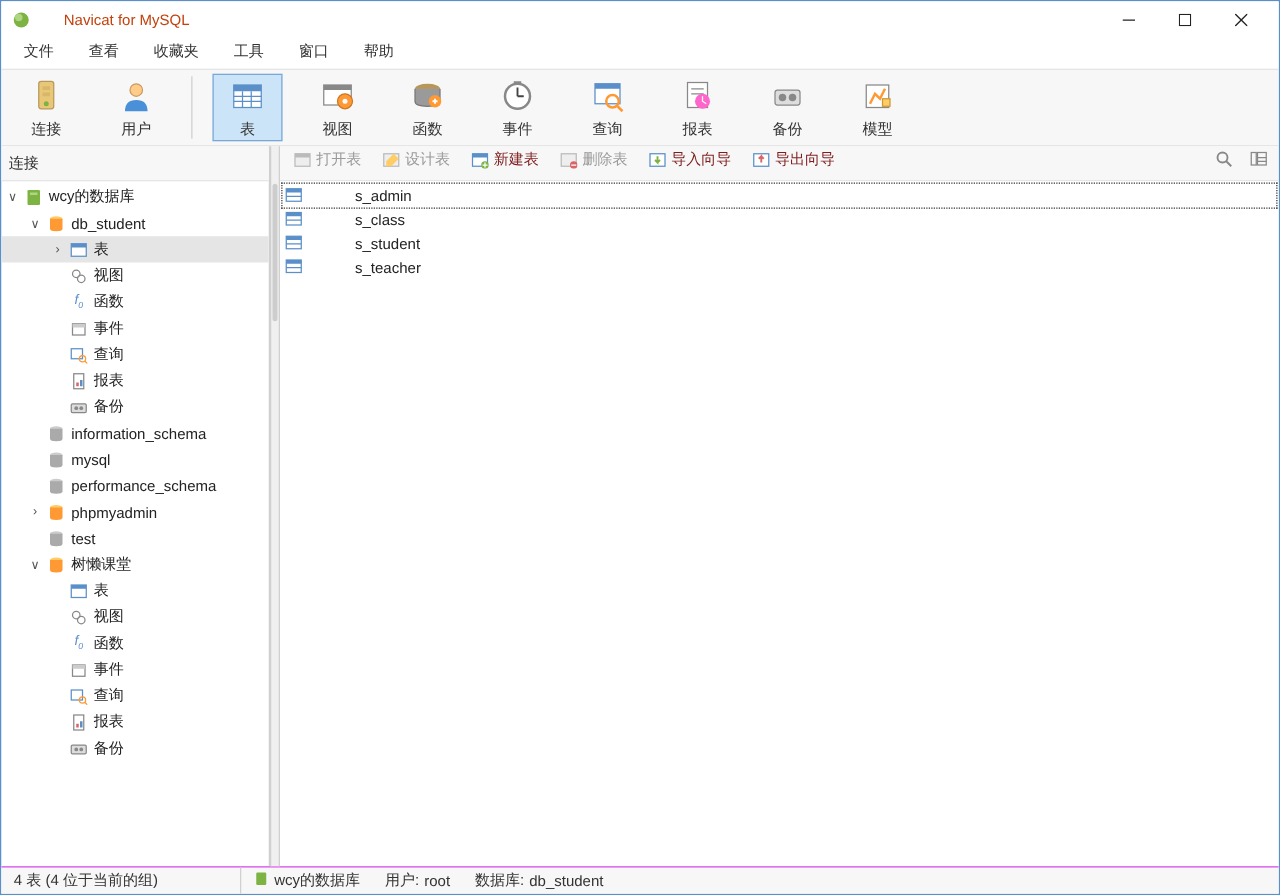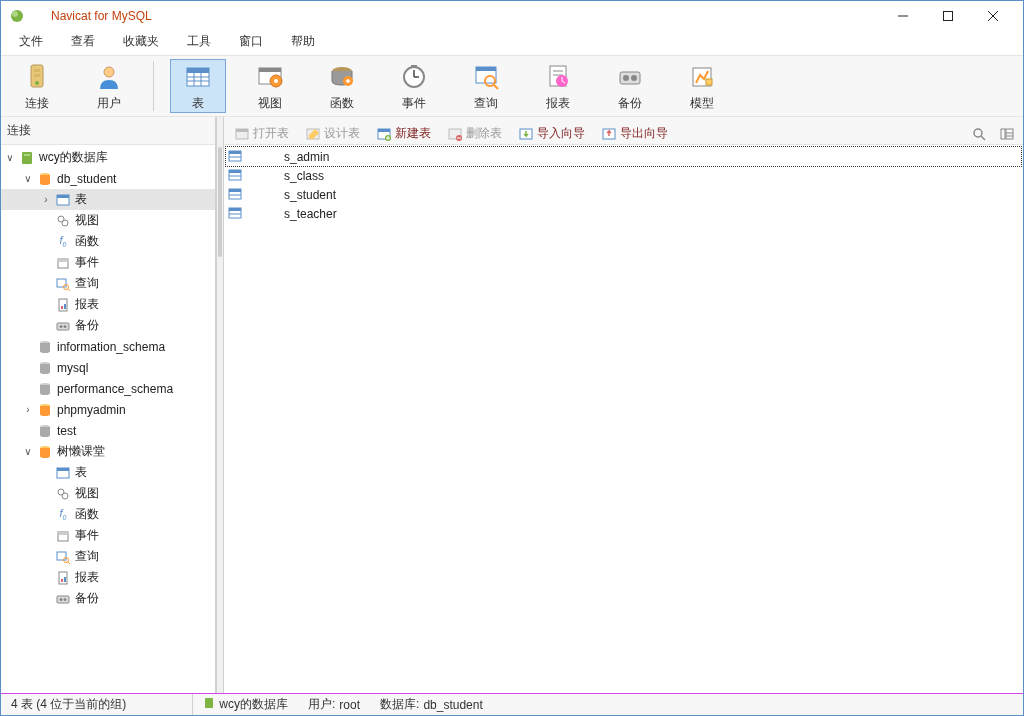--- a/index.html
+++ b/index.html
@@ -29,21 +29,21 @@
 .tree-row.selected { background: #e5e5e5; }
 .tree-row .sp { display: inline-block; }
 .tree-row .exp { width: 14px; height: 14px; display: inline-flex; align-items: center; justify-content: center; color: #555; font-size: 10px; }
 .tree-row .ic { width: 16px; height: 16px; margin: 0 4px 0 2px; display: inline-flex; align-items: center; justify-content: center;}
 .tree-row .txt { color: #222; }
 
 .scroll-gap { width: 8px; background: #f0f0f0; border-left: 1px solid #d0d0d0; border-right: 1px solid #d0d0d0; position: relative; }
 .scroll-thumb { position: absolute; left: 1px; right: 1px; top: 30px; height: 110px; background: #cdcdcd; border-radius: 2px; }
 
 .main { flex: 1; display: flex; flex-direction: column; }
-.subbar { height: 28px; display: flex; align-items: flex-end; padding: 0 6px; border-bottom: 1px solid #e5e5e5; background: #f7f7f7; gap: 8px; }
+.subbar { height: 28px; display: flex; align-items: flex-start; padding: 0 6px; border-bottom: 1px solid #e5e5e5; background: #f7f7f7; gap: 8px; }
 .subbar .sb { display: flex; align-items: center; gap: 3px; cursor: pointer; color: #7f1d1d; padding: 2px 4px; }
 .subbar .sb.disabled { color: #9a9a9a; }
 .subbar .sb .sic { width: 16px; height: 16px; display: inline-flex; align-items: center; justify-content: center; }
 .subbar .spacer { flex: 1; }
 .subbar .rtool { width: 20px; height: 20px; display: flex; align-items: center; justify-content: center; cursor: pointer; }
 
 .content { flex: 1; background: #fff; padding: 2px; overflow: auto; }
 .content .item { display: flex; align-items: center; height: 19px; padding: 0 2px; cursor: pointer; }
 .content .item.selected { outline: 1px dotted #333; }
 .content .item .ic { width: 16px; height: 16px; margin-right: 4px; }

